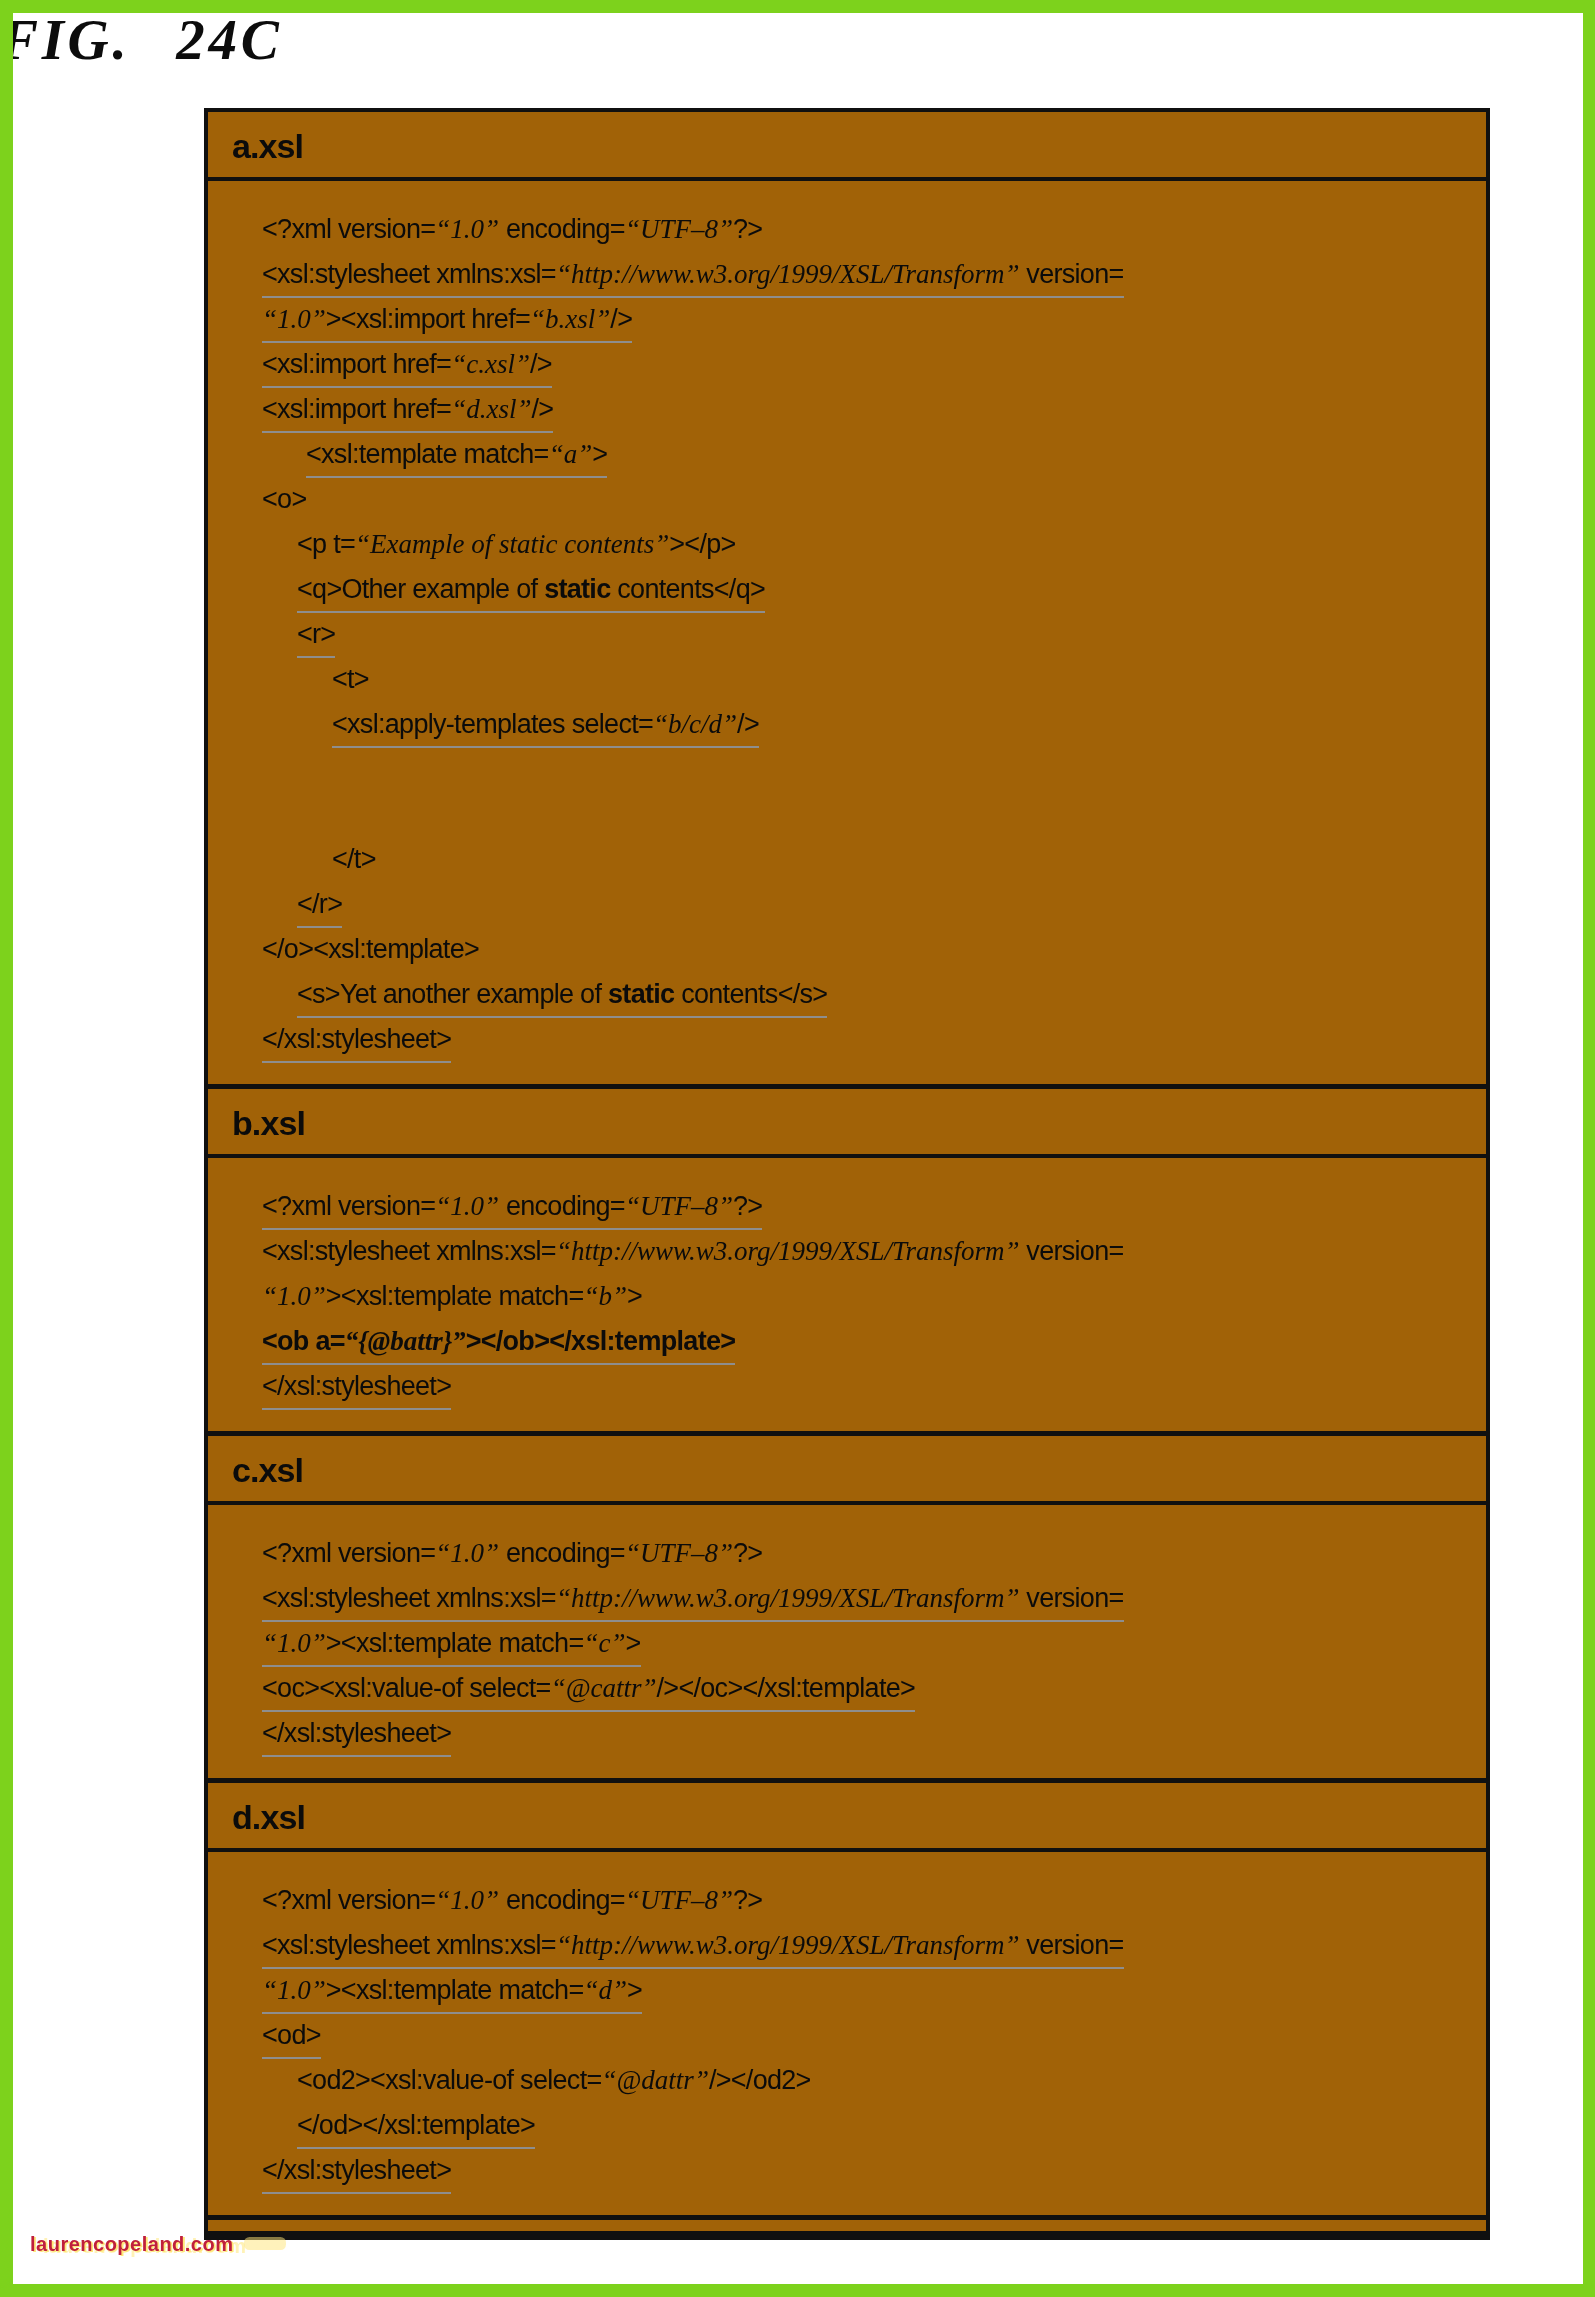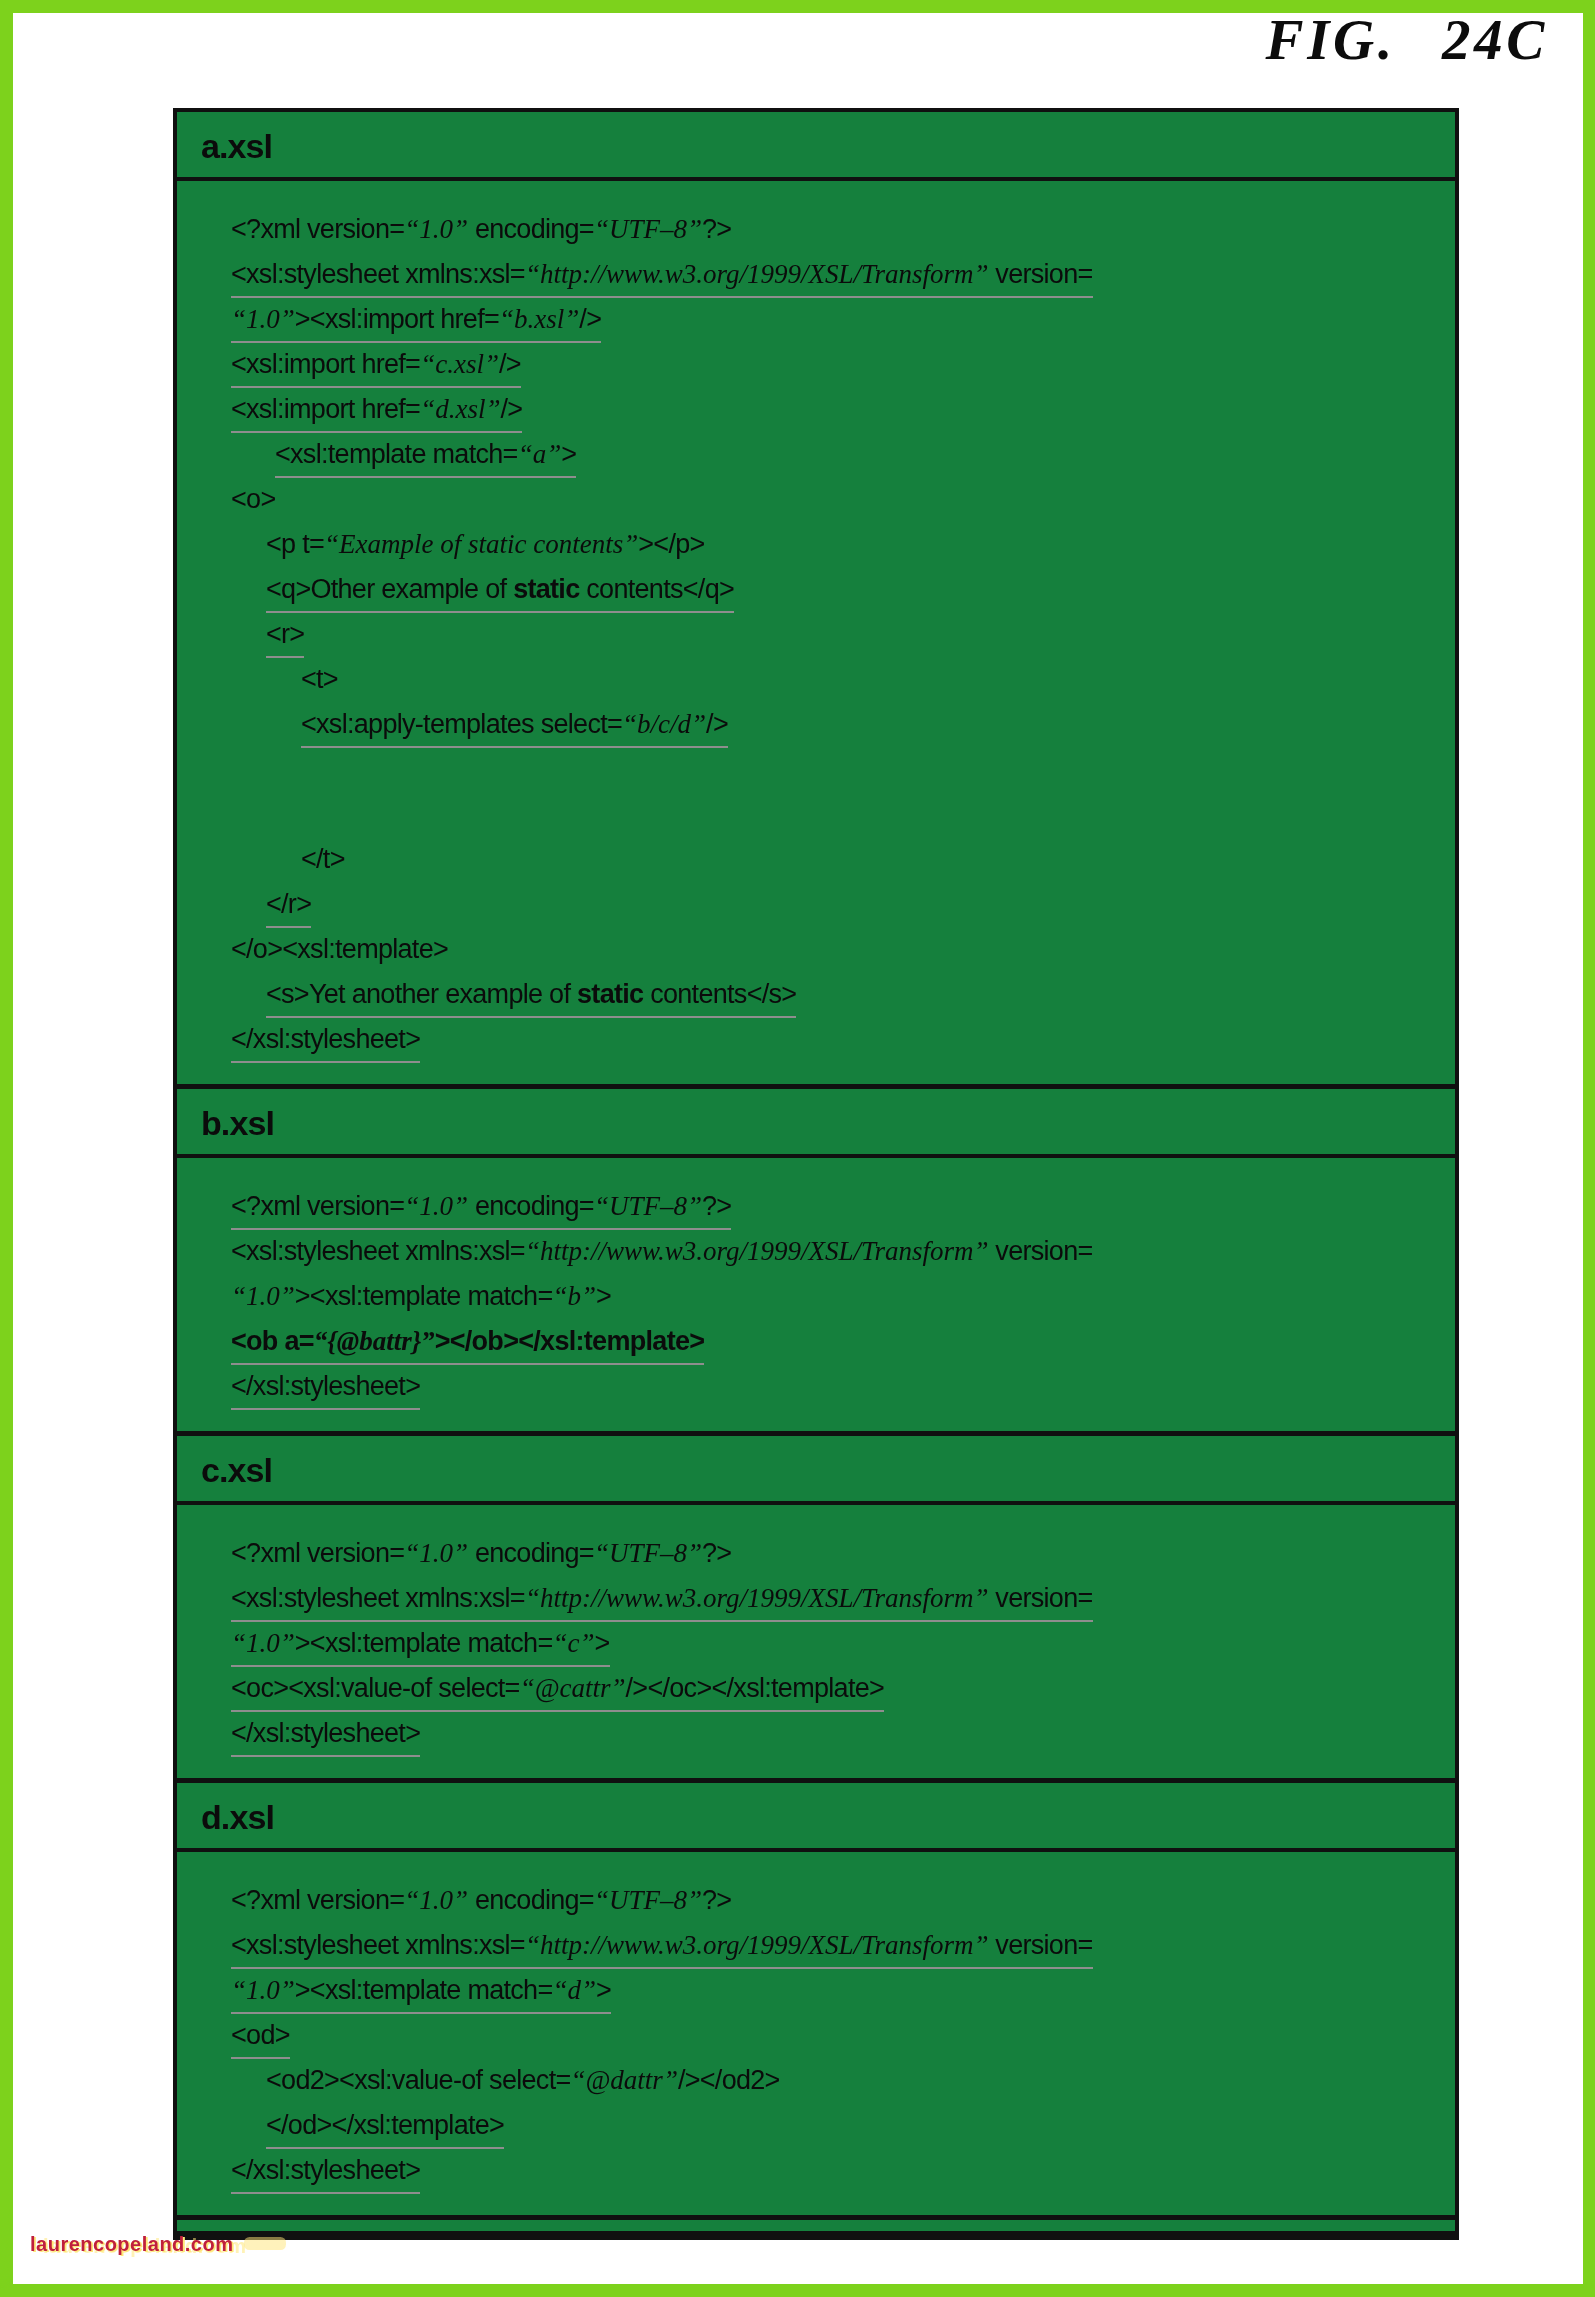--- a/index.html
+++ b/index.html
@@ -5,28 +5,28 @@
   html,body{margin:0;padding:0;}
   body{
     width:1596px;height:2297px;position:relative;background:#ffffff;
     font-family:"Liberation Sans",sans-serif;overflow:hidden;
   }
   .green-frame{
     position:absolute;inset:0;border:13px solid #7dd21c;
     pointer-events:none;z-index:50;box-sizing:border-box;
   }
   .fig-title{
-    position:absolute;top:7.4px;left:0;width:1548px;text-align:right;
+    position:absolute;top:7.4px;left:0;width:1548px;text-align:left;
     font-family:"Liberation Serif","DejaVu Serif",serif;font-style:italic;
     font-weight:600;font-size:57px;letter-spacing:3.7px;word-spacing:28px;
     color:#0c0c0c;margin:0;
   }
   .doc-box{
-    position:absolute;left:173px;top:108px;width:1286px;
-    border:4.6px solid #101010;border-bottom-width:9.2px;background:#15803d;
+    position:absolute;left:204px;top:108px;width:1286px;
+    border:4.6px solid #101010;border-bottom-width:9.2px;background:#a16207;
     box-sizing:border-box;
   }
   .file-label{
     font-weight:bold;font-size:34px;letter-spacing:-0.9px;
     padding:14.8px 0 11px 24px;color:#0b0b0b;
   }
   .rule{height:4.6px;background:#101010;}
   .code{padding:26px 9.2px 22px 54px;}
   .line{
     height:45px;line-height:45px;font-size:27px;letter-spacing:-0.7px;

